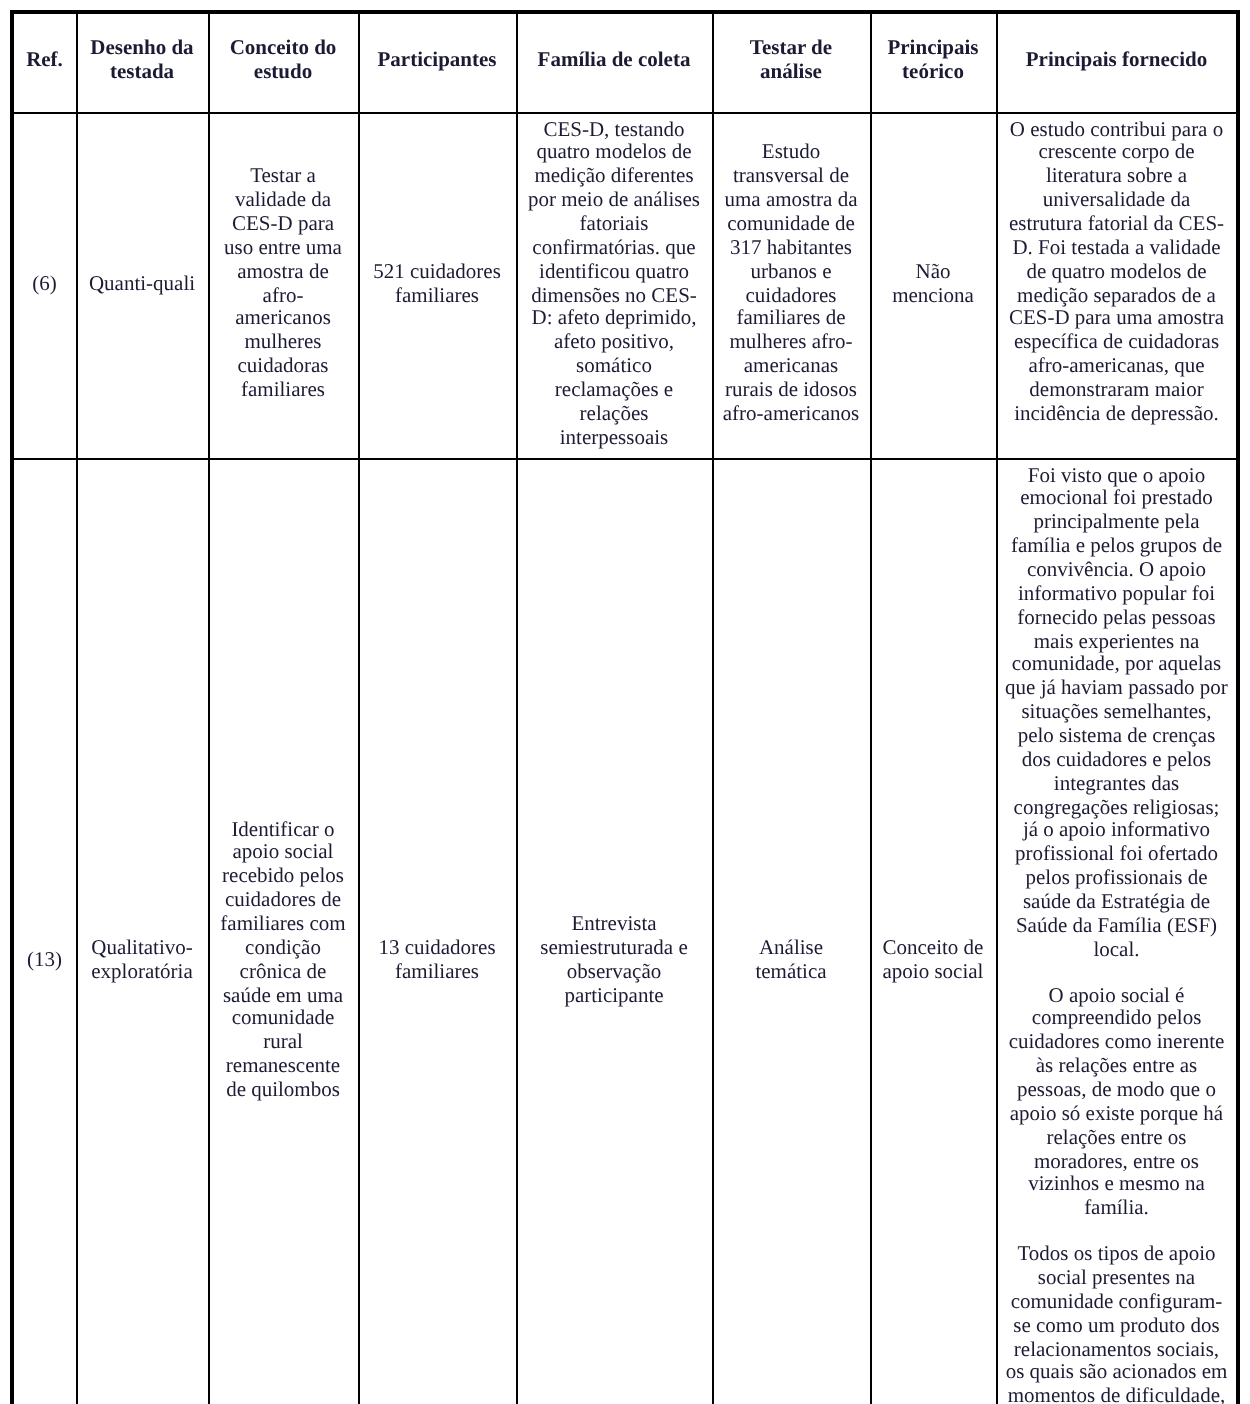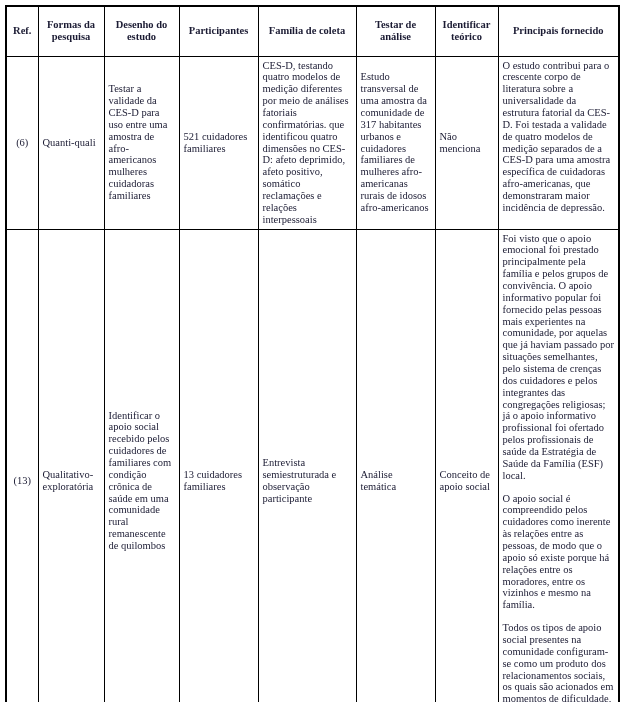--- a/index.html
+++ b/index.html
@@ -27,20 +27,21 @@
   }
   table.doc-table th,
   table.doc-table td {
     border: 1px solid #000000;
     font-size: 10.5px;
     line-height: 1.13;
     padding: 3px 4px;
     box-sizing: border-box;
     overflow: hidden;
     word-wrap: break-word;
+    text-align: center;
   }
   table.doc-table th {
     font-weight: bold;
     text-align: center;
     vertical-align: middle;
     padding: 4px 2px;
   }
   thead tr { height: 50px; }
   tr.row-12 { height: 163px; }
   tr.row-13 { height: 471px; }
@@ -61,26 +62,26 @@
       <col style="width:75px">
       <col style="width:79px">
       <col style="width:98px">
       <col style="width:79px">
       <col style="width:63px">
       <col style="width:121px">
     </colgroup>
     <thead>
       <tr>
         <th>Ref.</th>
-        <th>Formas da pesquisa</th>
-        <th>Desenho do estudo</th>
+        <th>Desenho da testada</th>
+        <th>Conceito do estudo</th>
         <th>Participantes</th>
         <th>Família de coleta</th>
         <th>Testar de análise</th>
-        <th>Identificar teórico</th>
+        <th>Principais teórico</th>
         <th>Principais fornecido</th>
       </tr>
     </thead>
     <tbody>
       <tr class="row-12">
         <td class="cell-ref">(6)</td>
         <td>Quanti-quali</td>
         <td>Testar a validade da CES-D para uso entre uma amostra de afro-americanos mulheres cuidadoras familiares</td>
         <td>521 cuidadores familiares</td>
         <td>CES-D, testando quatro modelos de medição diferentes por meio de análises fatoriais confirmatórias. que identificou quatro dimensões no CES-D: afeto deprimido, afeto positivo, somático reclamações e relações interpessoais</td>

